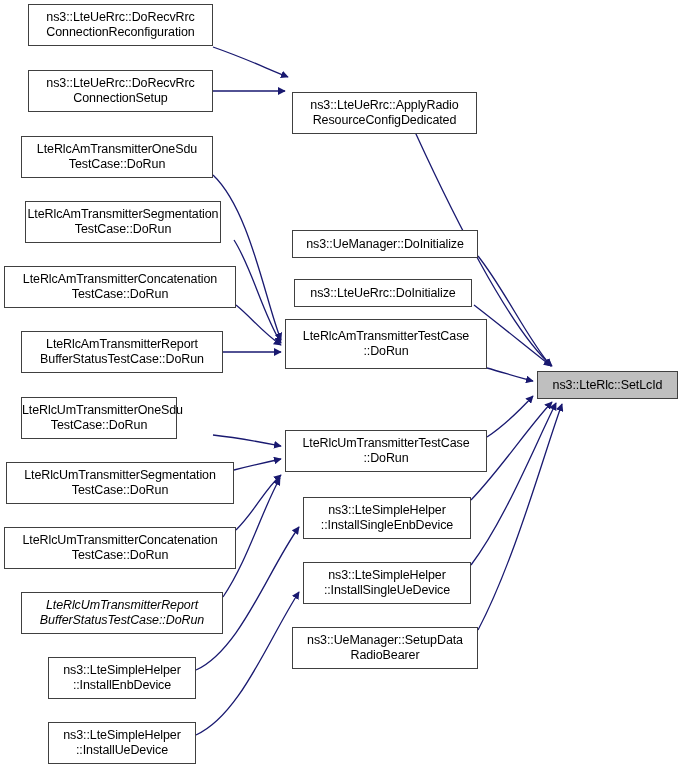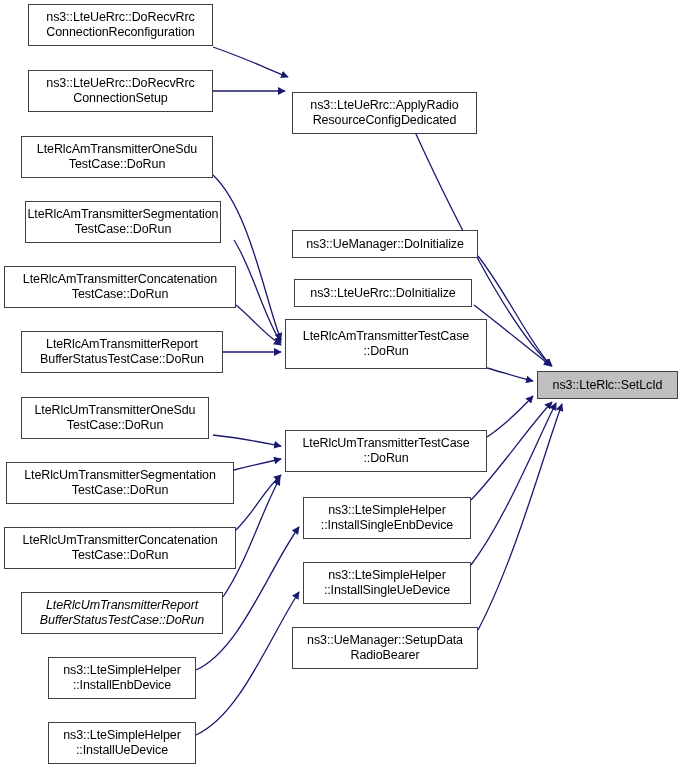--- a/index.html
+++ b/index.html
@@ -86,21 +86,21 @@
       <div class="node" style="left: 6px; top: 201px; width: 196px; height: 42px; margin-left: 19px;"><span>LteRlcAmTransmitterSegmentation
 TestCase::DoRun</span></div>
       <div class="node" style="left: 4px; top: 266px; width: 232px; height: 42px; justify-content: center;"><span>LteRlcAmTransmitterConcatenation
 TestCase::DoRun</span></div>
       <div class="node" style="left: 21px; top: 331px; width: 202px; height: 42px;"><span>LteRlcAmTransmitterReport
 BufferStatusTestCase::DoRun</span></div>
       <div class="node" style="left: 292px; top: 230px; width: 186px; height: 28px;"><span>ns3::UeManager::DoInitialize</span></div>
       <div class="node" style="left: 294px; top: 279px; width: 178px; height: 28px;"><span>ns3::LteUeRrc::DoInitialize</span></div>
       <div class="node" style="left: 285px; top: 319px; width: 202px; height: 50px;"><span>LteRlcAmTransmitterTestCase
 ::DoRun</span></div>
-      <div class="node" style="left: 21px; top: 397px; width: 188px; height: 42px;"><span>LteRlcUmTransmitterOneSdu
+      <div class="node" style="left: 21px; top: 397px; width: 156px; height: 42px;"><span>LteRlcUmTransmitterOneSdu
 TestCase::DoRun</span></div>
       <div class="node" style="left: 6px; top: 462px; width: 228px; height: 42px;"><span>LteRlcUmTransmitterSegmentation
 TestCase::DoRun</span></div>
       <div class="node" style="left: 4px; top: 527px; width: 232px; height: 42px;"><span>LteRlcUmTransmitterConcatenation
 TestCase::DoRun</span></div>
       <div class="node" style="left: 21px; top: 592px; width: 202px; height: 42px; font-style: italic;"><span>LteRlcUmTransmitterReport
 BufferStatusTestCase::DoRun</span></div>
       <div class="node" style="left: 48px; top: 657px; width: 148px; height: 42px;"><span>ns3::LteSimpleHelper
 ::InstallEnbDevice</span></div>
       <div class="node" style="left: 48px; top: 722px; width: 148px; height: 42px;"><span>ns3::LteSimpleHelper

